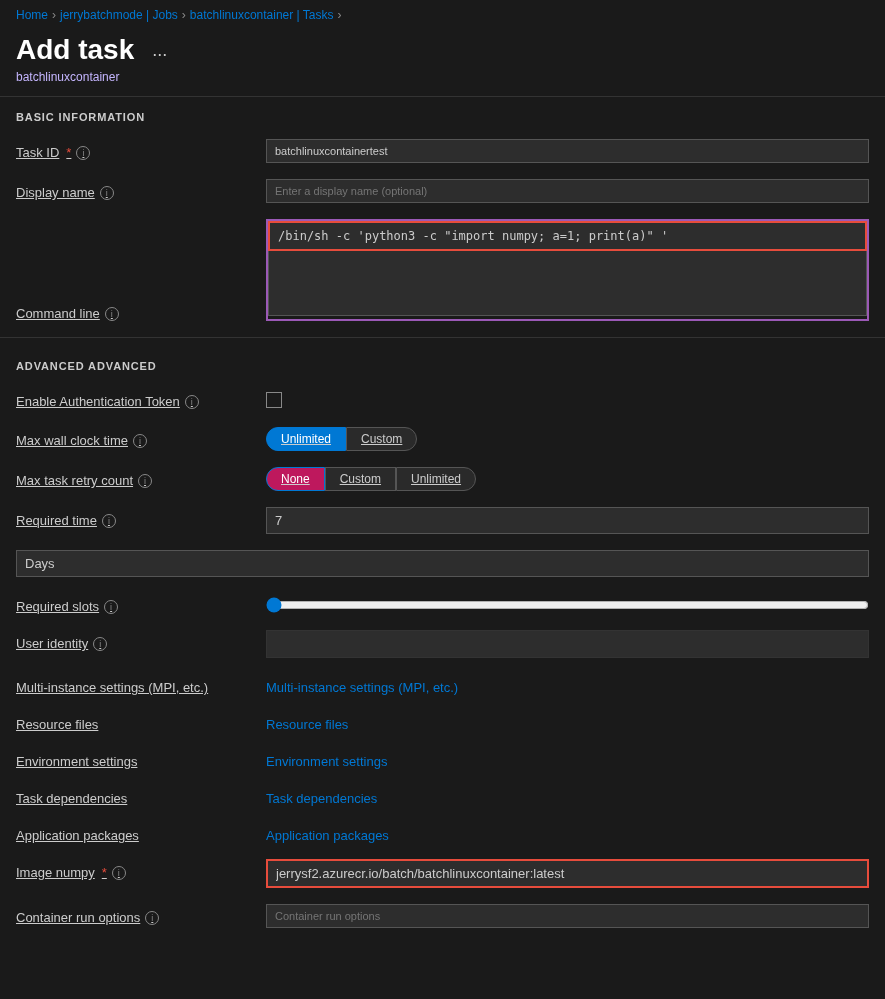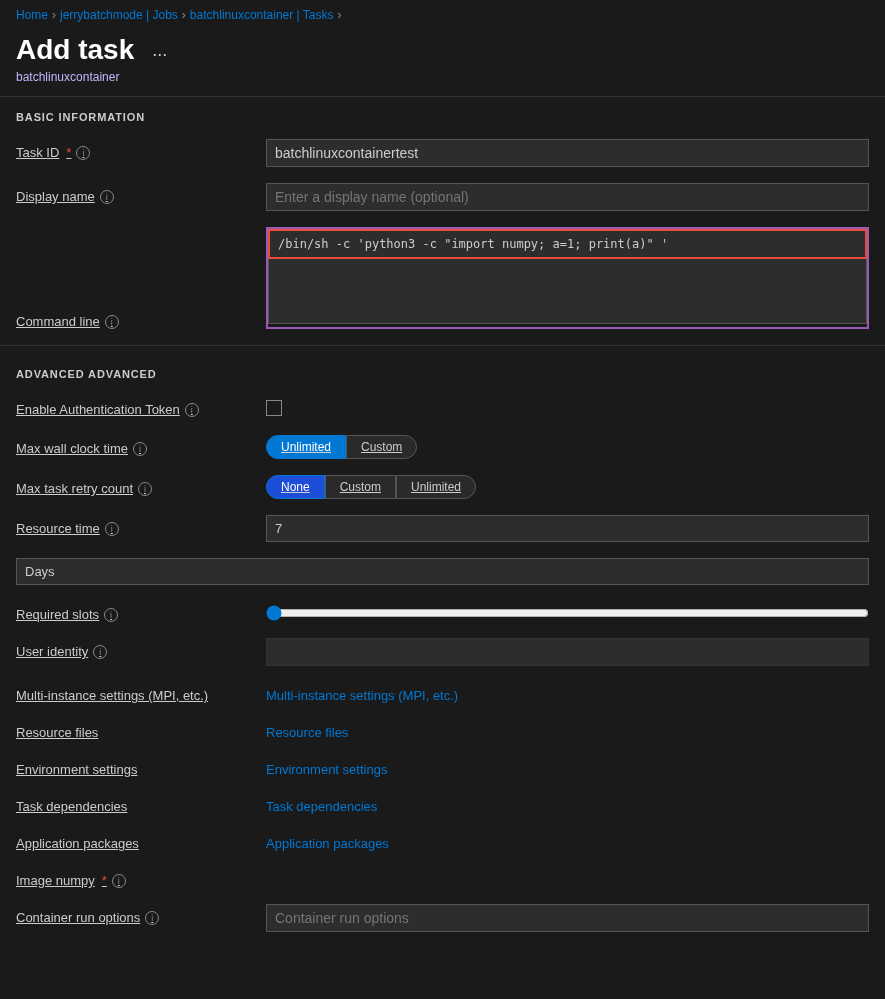--- a/index.html
+++ b/index.html
@@ -92,21 +92,21 @@
       border-radius: 50%;
       border: 1px solid #888;
       color: #888;
       font-size: 9px;
       cursor: pointer;
     }
     .text-input {
       background: #2d2d2d;
       border: 1px solid #555;
       color: #cccccc;
-      font-size: 14px;
+      font-size: 11px;
       padding: 5px 8px;
       width: 100%;
       outline: none;
     }
     .text-input-image {
       background: #2d2d2d;
       border: 2px solid #e74c3c;
       color: #cccccc;
       font-size: 13px;
       padding: 5px 8px;
@@ -276,30 +276,30 @@
   </div>
 </div>
 
 <div class="form-row">
   <div class="form-label">
     <span>Max task retry count</span>
     <span class="info-icon">i</span>
   </div>
   <div class="form-control">
     <div style="display:flex; gap:0; width:fit-content;">
-      <button style="background:#1d4ed8;border:1px solid #0078d4;color:#fff;font-size:12px;padding:4px 14px;cursor:pointer;border-radius:12px 0 0 12px;">None</button>
+      <button style="background:#be185d;border:1px solid #0078d4;color:#fff;font-size:12px;padding:4px 14px;cursor:pointer;border-radius:12px 0 0 12px;">None</button>
       <button style="background:#2a2a2a;border:1px solid #555;color:#ccc;font-size:12px;padding:4px 14px;cursor:pointer;border-radius:0;">Custom</button>
       <button style="background:#2a2a2a;border:1px solid #555;color:#ccc;font-size:12px;padding:4px 14px;cursor:pointer;border-radius:0 12px 12px 0;">Unlimited</button>
     </div>
   </div>
 </div>
 
 <div class="form-row">
   <div class="form-label">
-    <span>Resource time</span>
+    <span>Required time</span>
     <span class="info-icon">i</span>
   </div>
   <div class="form-control">
     <input type="text" class="retention-input" value="7" style="">
   </div>
 </div>
 
 <div class="form-row">
   <div class="form-control">
     <input type="text" class="retention-input" value="Days" style="">
@@ -372,20 +372,23 @@
     <button class="link-btn">Application packages</button>
   </div>
 </div>
 
 <div class="form-row">
   <div class="form-label">
     <span>Image numpy</span>
     <span class="required-star">*</span>
     <span class="info-icon">i</span>
   </div>
+  <div class="form-control">
+    <input type="text" class="text-input-image" value="jerrysf2.azurecr.io/batch/batchlinuxcontainer:latest" style="">
+  </div>
 </div>
 
 <div class="form-row">
   <div class="form-label">
     <span>Container run options</span>
     <span class="info-icon">i</span>
   </div>
   <div class="form-control">
     <input type="text" class="text-input" placeholder="Container run options" style="">
   </div>

